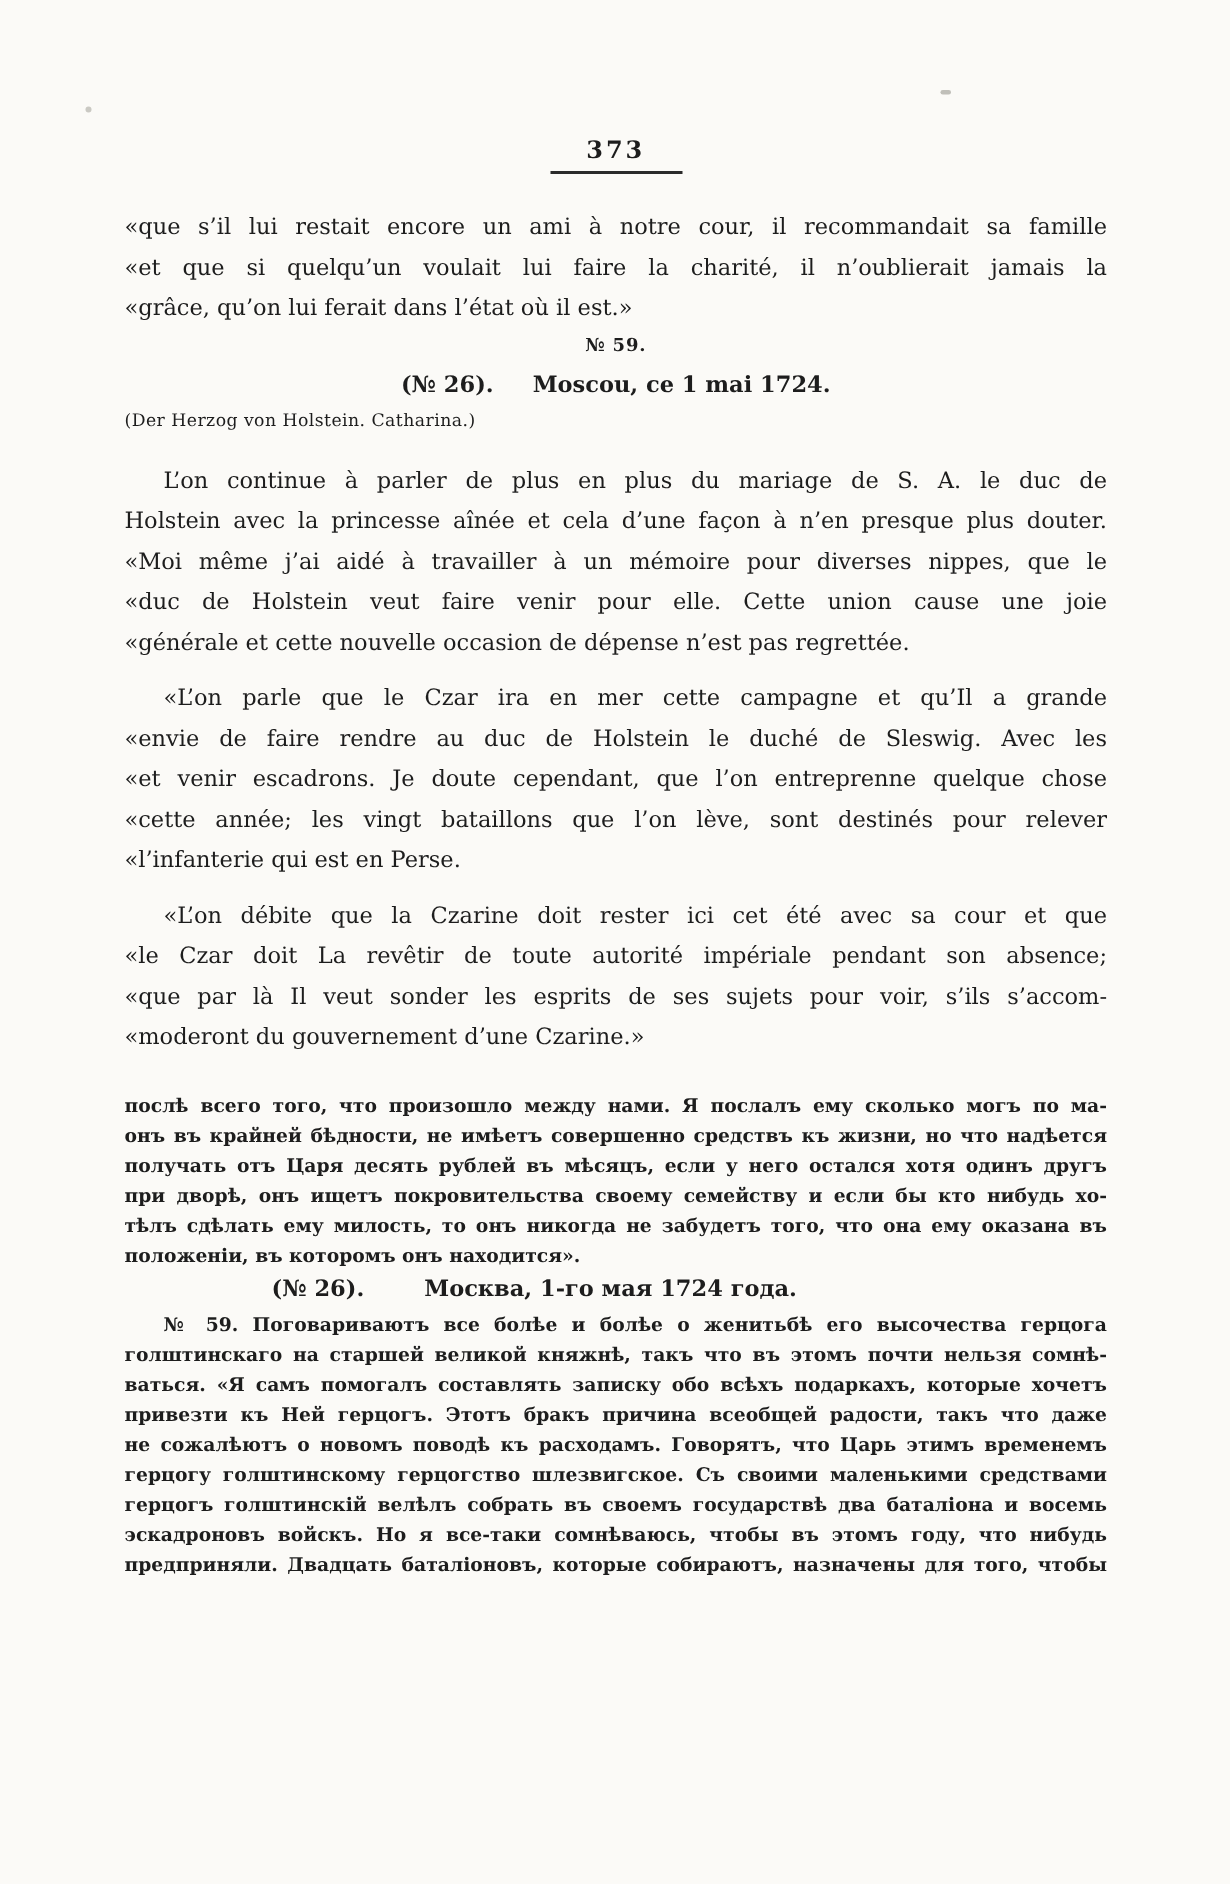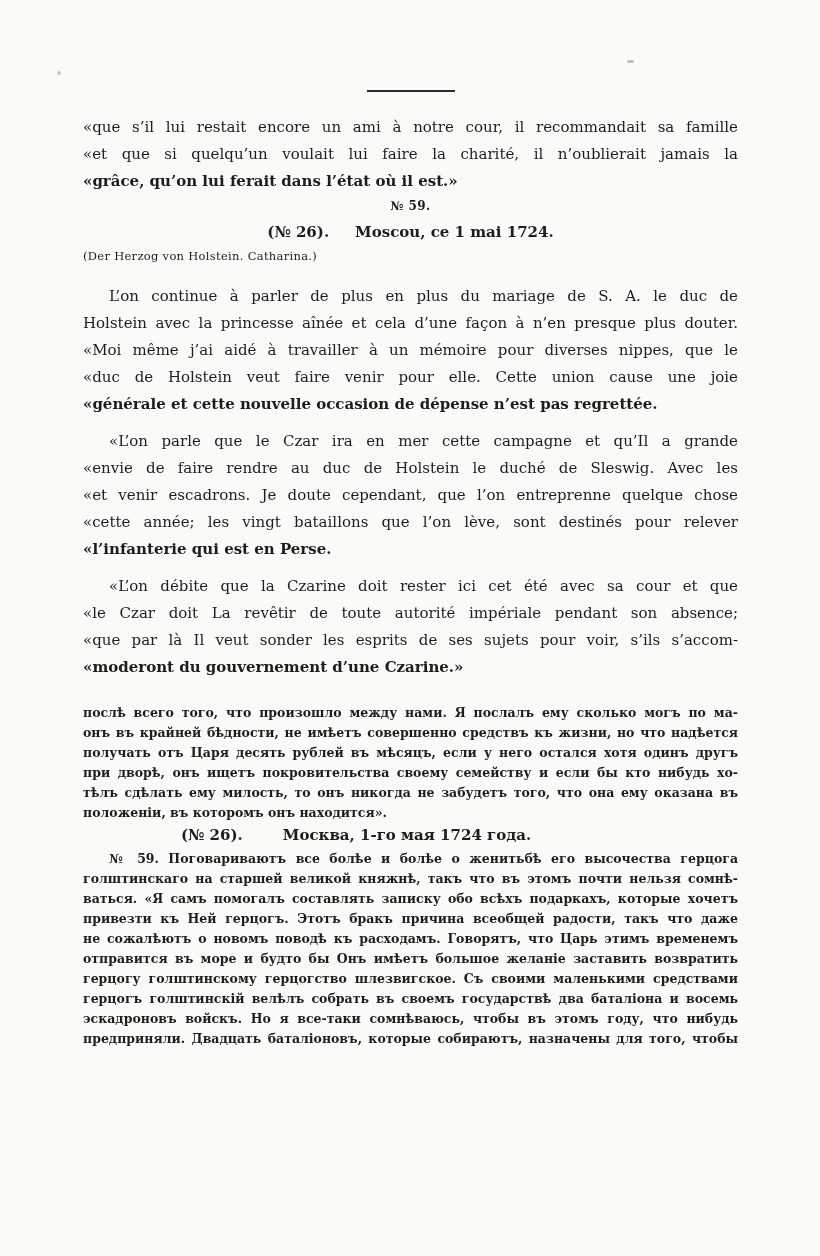--- a/index.html
+++ b/index.html
@@ -28,41 +28,42 @@
   .opening-quote { margin-top: 22px; }
   .doc-heading { margin-top: 4px; text-align: center; font-weight: bold; font-size: 12px; letter-spacing: 0.5px; }
   .doc-dateline { margin-top: 10px; text-align: center; font-weight: bold; font-size: 15px; }
   .doc-dateline .gap { display: inline-block; width: 26px; }
   .doc-attribution { margin-top: 8px; text-align: left; font-size: 11.5px; letter-spacing: 0.3px; }
   .letter-body { margin-top: 20px; }
   .para { margin-bottom: 10px; }
   .para:last-child { margin-bottom: 0; }
   
   .jline { text-align: justify; text-align-last: justify; }
-  .jline.last { text-align-last: left; font-weight: bold; }
+  .jline.last { text-align-last: left; }
   .jline.indent { text-indent: 26px; }
   
   .translation { margin-top: 22px; font-size: 12.5px; line-height: 20px; font-weight: bold; }
   .trans-dateline { margin-top: 2px; padding-left: 98px; font-size: 15px; font-weight: bold; }
   .trans-dateline .gap { display: inline-block; width: 40px; }
   .trans-body { margin-top: 4px; }
   
   .artifact { position: absolute; background: #9a978f; }
   .a1 { left: 627px; top: 60px; width: 7px; height: 3px; border-radius: 2px; opacity: 0.6; }
   .a2 { left: 57px; top: 71px; width: 4px; height: 4px; border-radius: 50%; opacity: 0.5; }
 </style>
 </head>
 <body>
 
 <div class="artifact a1"></div>
 <div class="artifact a2"></div>
 
 <div class="content">
 
   <div class="pagenum-wrap">
+    <div class="pagenum">373</div>
     <div class="pagenum-rule"></div>
   </div>
 
   <div class="french opening-quote">
     <div class="jline">«que s’il lui restait encore un ami à notre cour, il recommandait sa famille</div>
     <div class="jline">«et que si quelqu’un voulait lui faire la charité, il n’oublierait jamais la</div>
     <div class="jline last">«grâce, qu’on lui ferait dans l’état où il est.»</div>
   </div>
 
   <div class="doc-heading">№ 59.</div>
@@ -114,21 +115,20 @@
     <div class="trans-dateline">
       <span>(№ 26).</span><span class="gap"></span><span>Москва, 1-го мая 1724 года.</span>
     </div>
 
     <div class="trans-body">
       <div class="jline indent">№ 59.  Поговариваютъ все болѣе и болѣе о женитьбѣ его высочества герцога</div>
       <div class="jline">голштинскаго на старшей великой княжнѣ, такъ что въ этомъ почти нельзя сомнѣ-</div>
       <div class="jline">ваться. «Я самъ помогалъ составлять записку обо всѣхъ подаркахъ, которые хочетъ</div>
       <div class="jline">привезти къ Ней герцогъ.  Этотъ бракъ причина всеобщей радости, такъ что даже</div>
       <div class="jline">не сожалѣютъ о новомъ поводѣ къ расходамъ.  Говорятъ, что Царь этимъ временемъ</div>
-      <div class="jline">отправится въ море и будто бы Онъ имѣетъ большое желаніе заставить возвратить</div>
       <div class="jline">герцогу голштинскому герцогство шлезвигское.  Съ своими маленькими средствами</div>
       <div class="jline">герцогъ голштинскій велѣлъ собрать въ своемъ государствѣ два баталіона и восемь</div>
       <div class="jline">эскадроновъ войскъ.  Но я все-таки сомнѣваюсь, чтобы въ этомъ году, что нибудь</div>
       <div class="jline">предприняли.  Двадцать баталіоновъ, которые собираютъ, назначены для того, чтобы</div>
     </div>
 
   </div>
 
 </div>
 

